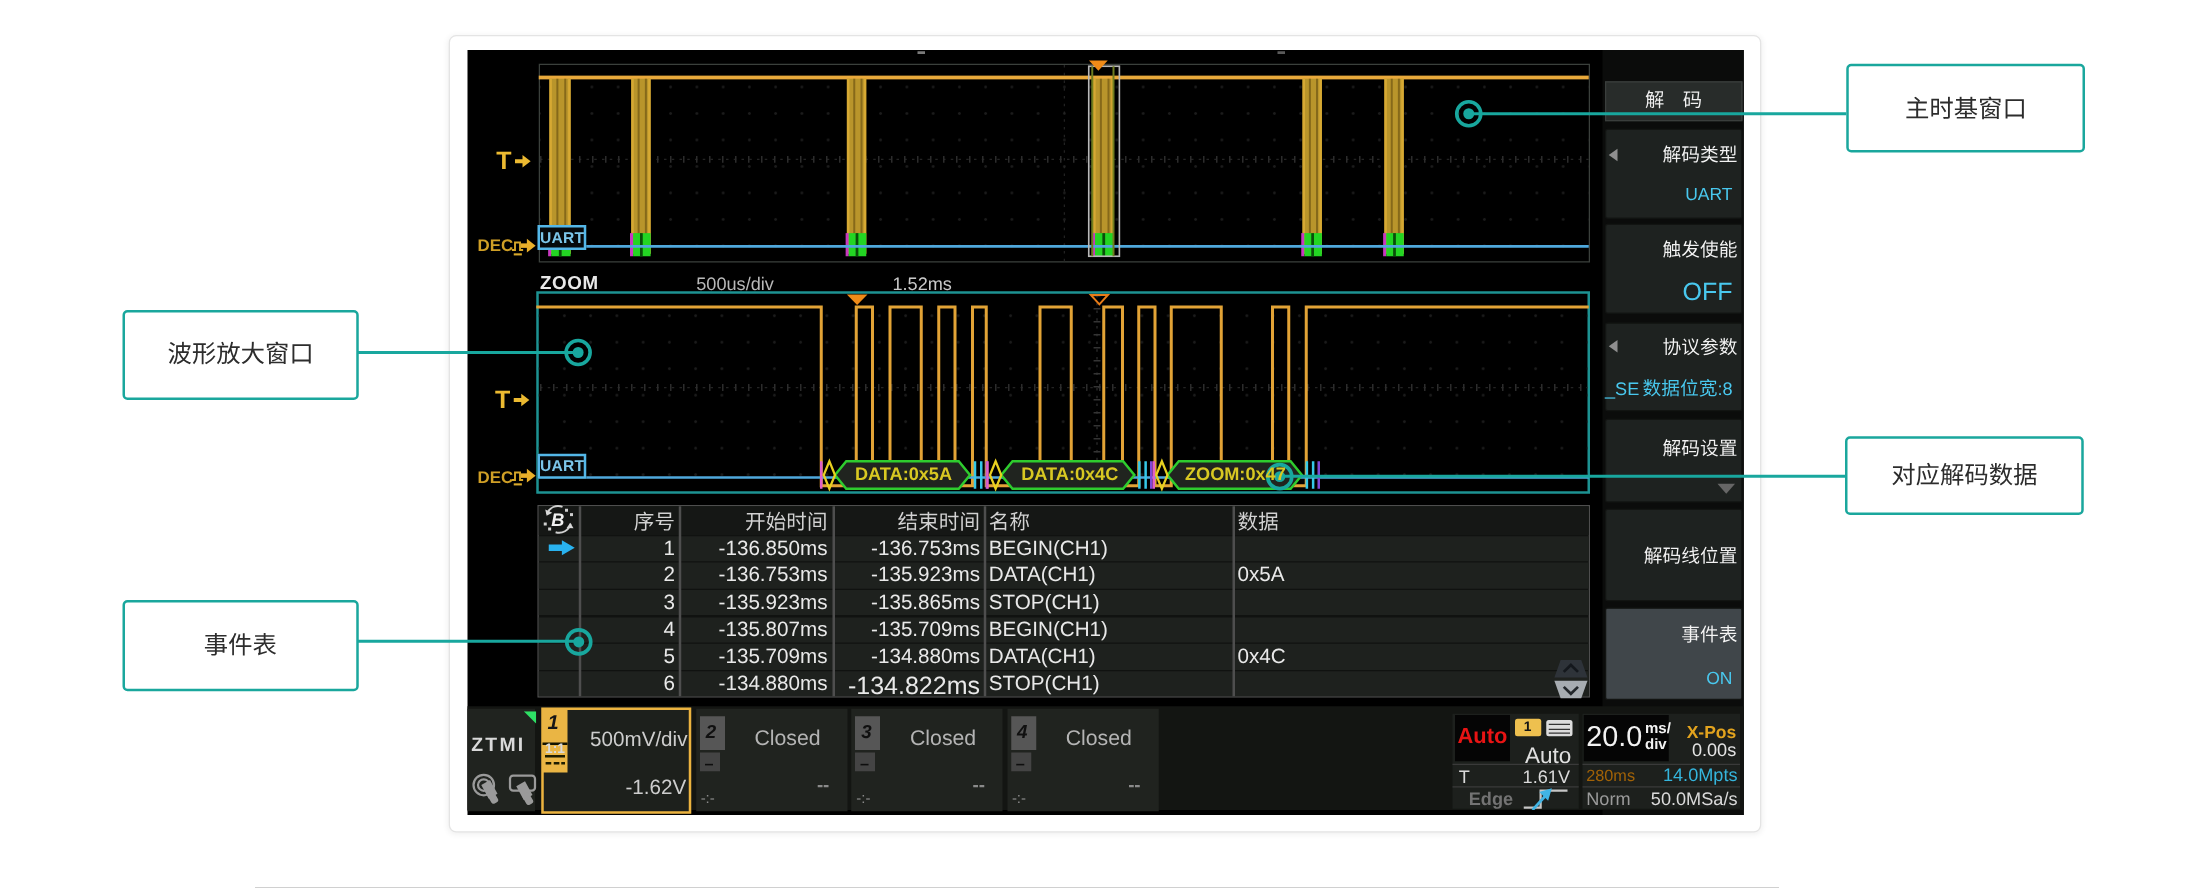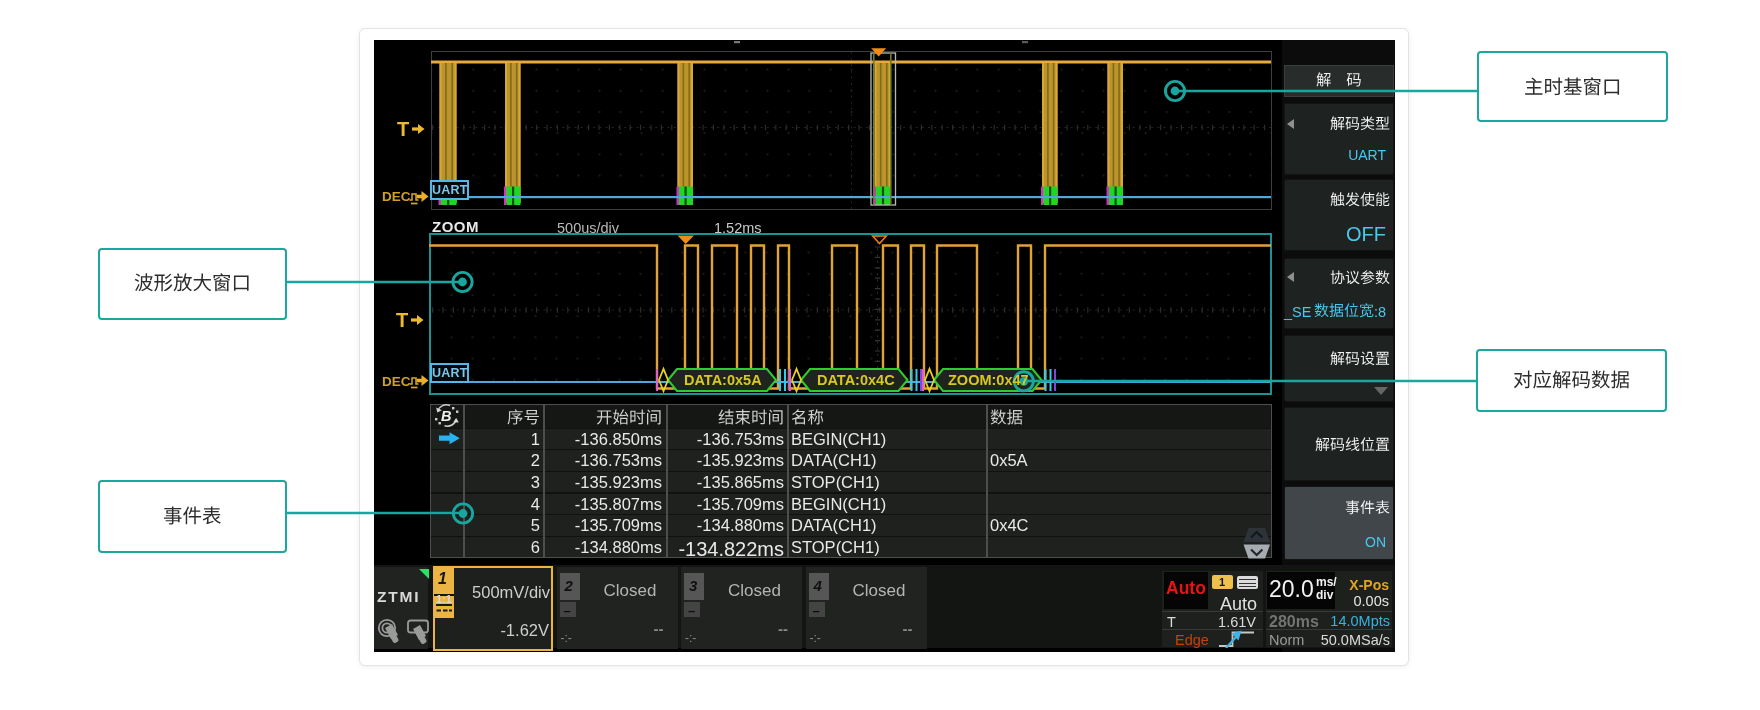--- a/index.html
+++ b/index.html
@@ -284,35 +284,35 @@
     <div class="ab" style="left:1219px;top:577px;font-size:11px;color:#151515;font-weight:700;line-height:1;white-space:nowrap;">1</div>
     <div class="ab" style="left:1236.5px;top:576px;width:21px;height:13px;background:#dcdcdc;border-radius:2px;">
       <div style="margin:3px 2px 0 2px;border-top:1.6px solid #333;"></div>
       <div style="margin:2.6px 2px 0 2px;border-top:1.6px solid #333;border-bottom:1.6px solid #333;height:2.2px"></div>
     </div>
     <div class="ab" style="left:1220px;top:595px;font-size:18px;color:#e0e0e0;font-weight:400;line-height:1;white-space:nowrap;">Auto</div>
     <div class="ab" style="left:1162px;top:610.5px;width:101px;height:1px;background:#3a3a3a;"></div>
     <div class="ab" style="left:1167px;top:614.5px;font-size:14.5px;color:#dadada;font-weight:400;line-height:1;white-space:nowrap;">T</div>
     <div class="ab" style="right:504px;top:614.5px;font-size:14.5px;color:#dadada;font-weight:400;line-height:1;white-space:nowrap;">1.61V</div>
     <div class="ab" style="left:1162px;top:628.5px;width:101px;height:1px;background:#3a3a3a;"></div>
-    <div class="ab" style="left:1175px;top:633px;font-size:14.5px;color:#c2410c;font-weight:400;line-height:1;white-space:nowrap;">Edge</div>
+    <div class="ab" style="left:1175px;top:633px;font-size:14.5px;color:#737373;font-weight:700;line-height:1;white-space:nowrap;">Edge</div>
     <svg class="ab" style="left:1216px;top:628px" width="42" height="20">
 <path d="M3 18 H16.5 V4.5 H38" stroke="#c6c6c6" stroke-width="1.8" fill="none"></path>
 <path d="M10 20 L21 8" stroke="#41b4e4" stroke-width="2.2" fill="none"></path>
 <path d="M25.5 2.5 L15.5 5.5 L22.5 12.5 Z" fill="#41b4e4"></path>
     </svg>
     <div class="ab" style="left:1266px;top:571px;width:126px;height:76px;background:#1d201d;"></div>
     <div class="ab" style="left:1266.5px;top:572px;width:68px;height:37px;background:#050505;"></div>
     <div class="ab" style="left:1269px;top:578px;font-size:23px;color:#f2f2f2;font-weight:400;line-height:1;white-space:nowrap;">20.0</div>
     <div class="ab" style="left:1316px;top:576px;font-size:12px;color:#f2f2f2;font-weight:700;line-height:1;white-space:nowrap;">ms/</div>
     <div class="ab" style="left:1316px;top:589px;font-size:12px;color:#f2f2f2;font-weight:700;line-height:1;white-space:nowrap;">div</div>
     <div class="ab" style="right:371px;top:578px;font-size:14px;color:#e2a31e;font-weight:700;line-height:1;white-space:nowrap;">X-Pos</div>
     <div class="ab" style="right:371px;top:594px;font-size:14.5px;color:#e4e4e4;font-weight:400;line-height:1;white-space:nowrap;">0.00s</div>
     <div class="ab" style="left:1266px;top:610.5px;width:126px;height:1px;background:#3a3a3a;"></div>
-    <div class="ab" style="left:1269px;top:614px;font-size:16px;color:#737373;font-weight:700;line-height:1;white-space:nowrap;">280ms</div>
+    <div class="ab" style="left:1269px;top:614px;font-size:13px;color:#a16207;font-weight:400;line-height:1;white-space:nowrap;">280ms</div>
     <div class="ab" style="right:370px;top:614px;font-size:14.5px;color:#35b5dd;font-weight:400;line-height:1;white-space:nowrap;">14.0Mpts</div>
     <div class="ab" style="left:1266px;top:628.5px;width:126px;height:1px;background:#3a3a3a;"></div>
     <div class="ab" style="left:1269px;top:632.5px;font-size:14.5px;color:#9a9a9a;font-weight:400;line-height:1;white-space:nowrap;">Norm</div>
     <div class="ab" style="right:370px;top:632.5px;font-size:14.5px;color:#dadada;font-weight:400;line-height:1;white-space:nowrap;">50.0MSa/s</div>
     <svg class="ab" style="left:0;top:0" width="1760" height="710" viewBox="0 0 1760 710">
       <line x1="432" y1="127.5" x2="1271" y2="127.5" stroke="#242424" stroke-width="1" stroke-dasharray="2 4.2"></line>
       <line x1="432" y1="127.5" x2="1271" y2="127.5" stroke="#2c2c2c" stroke-width="5.5" stroke-dasharray="1.2 9.2"></line>
       <line x1="851.5" y1="52" x2="851.5" y2="209" stroke="#222" stroke-width="1" stroke-dasharray="2 4.2"></line>
       <line x1="432" y1="310" x2="1270" y2="310" stroke="#242424" stroke-width="1" stroke-dasharray="2 4.2"></line>
       <line x1="432" y1="310" x2="1270" y2="310" stroke="#2c2c2c" stroke-width="5.5" stroke-dasharray="1.2 9.2"></line>

